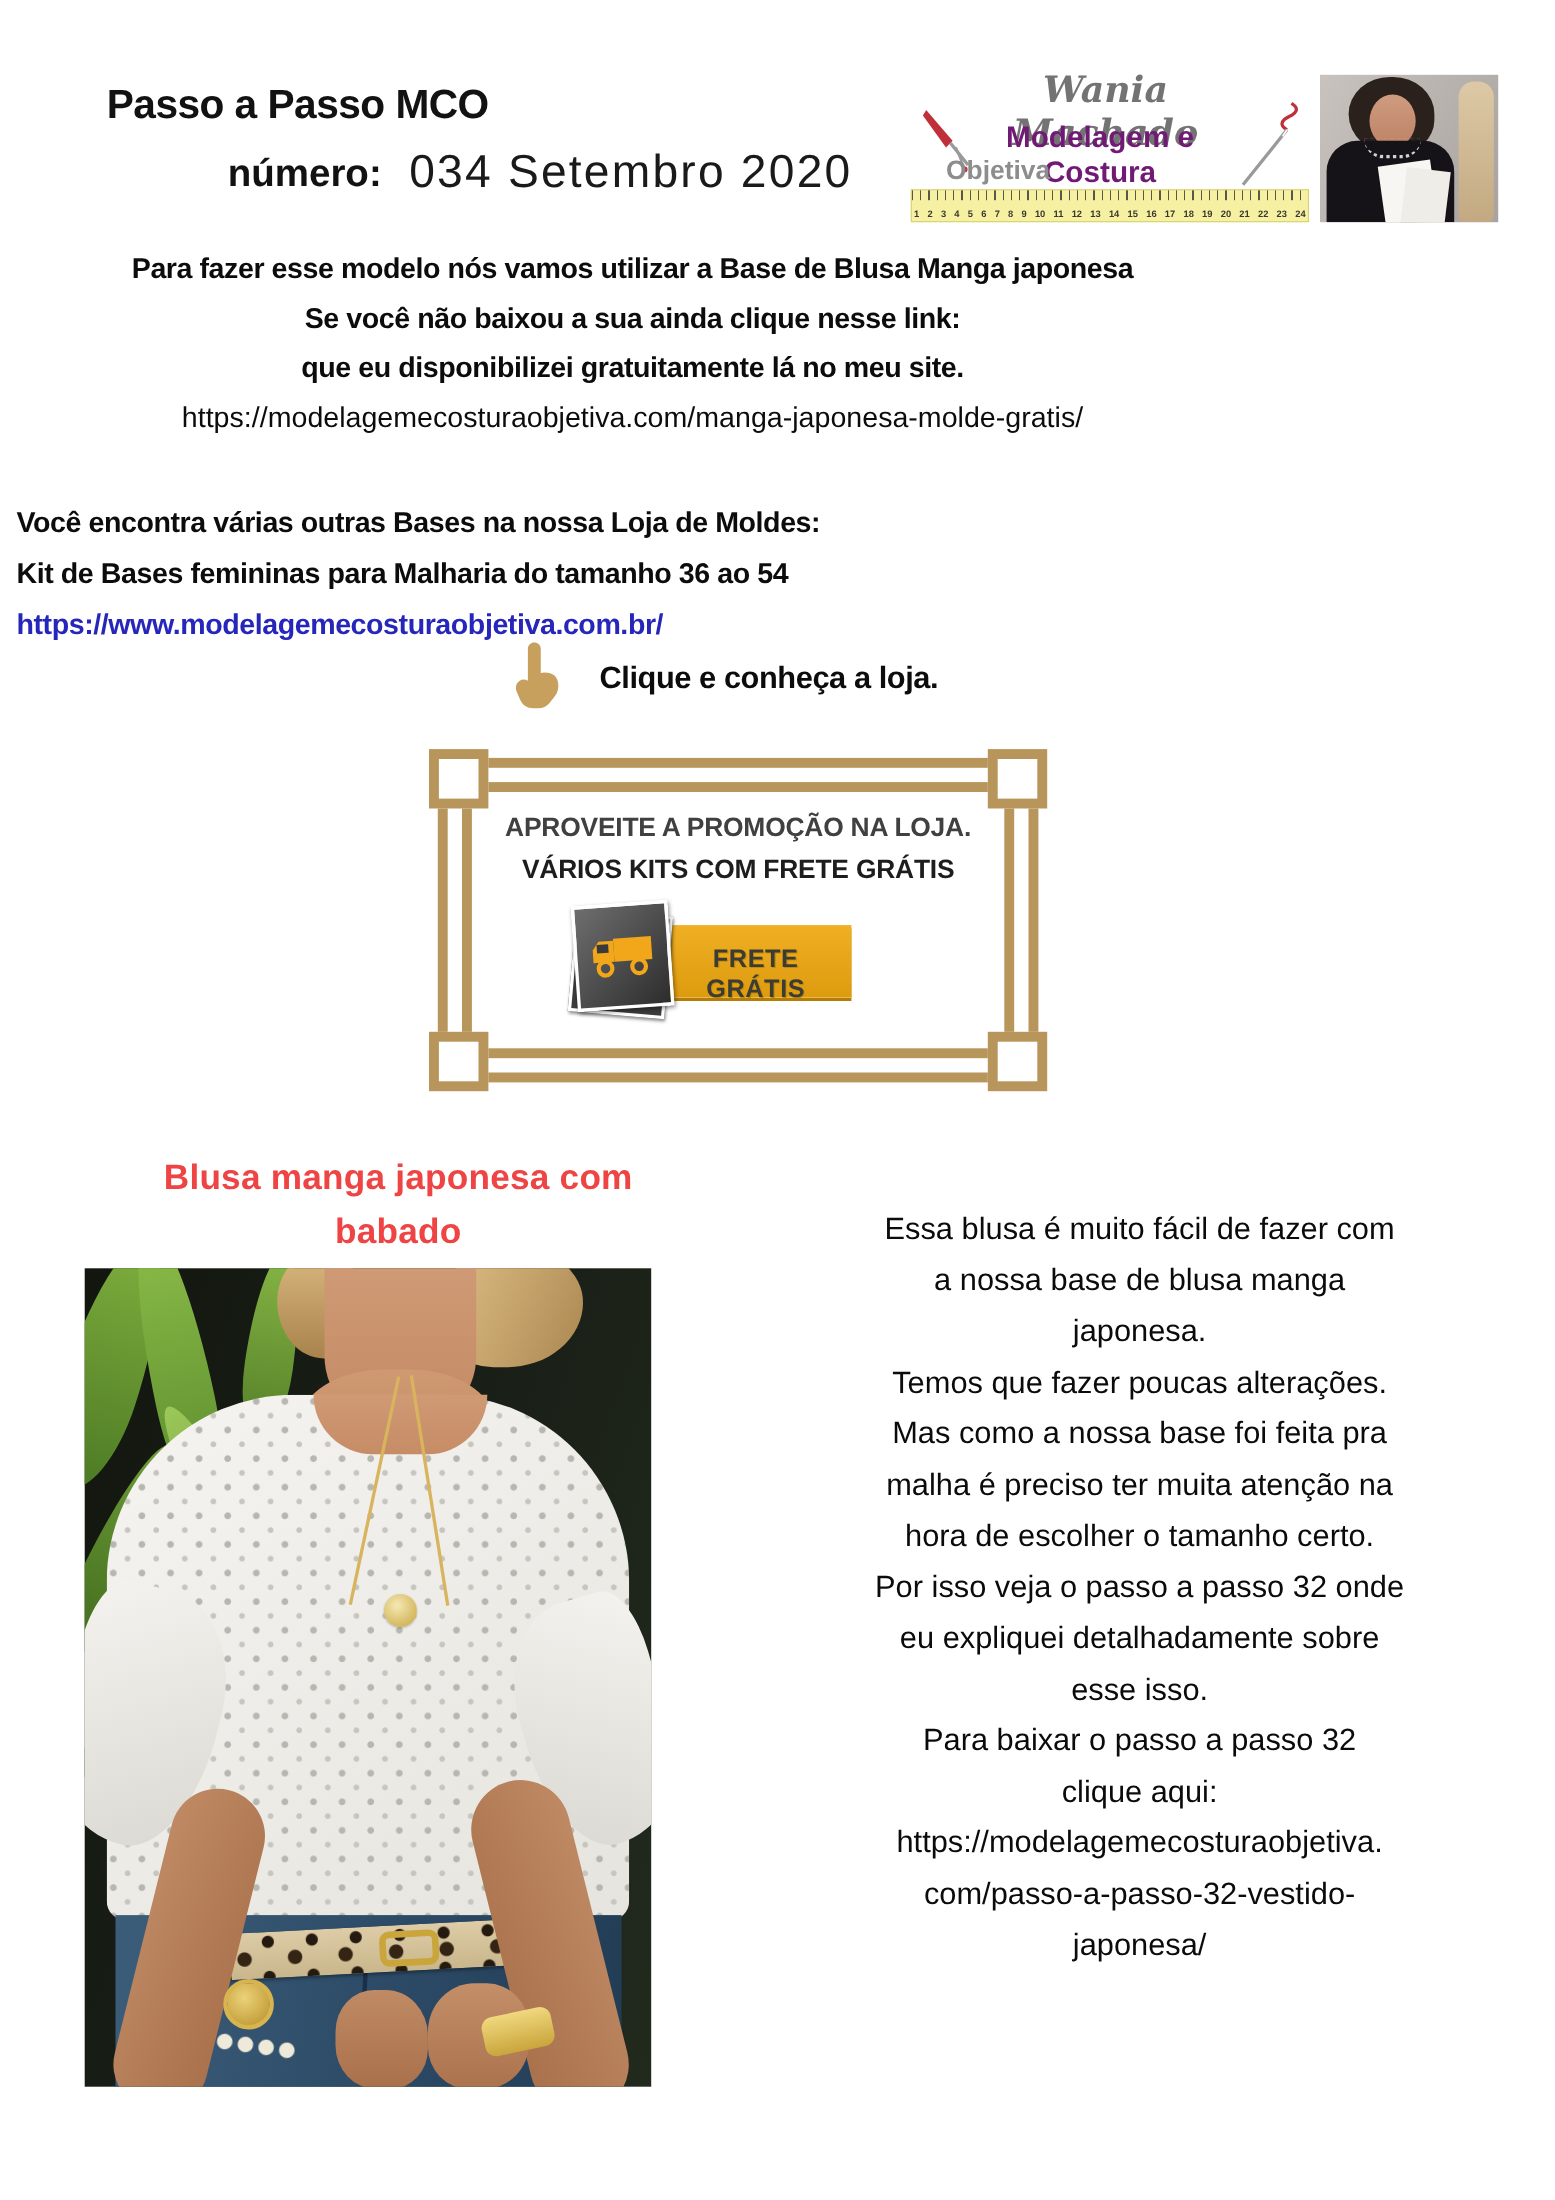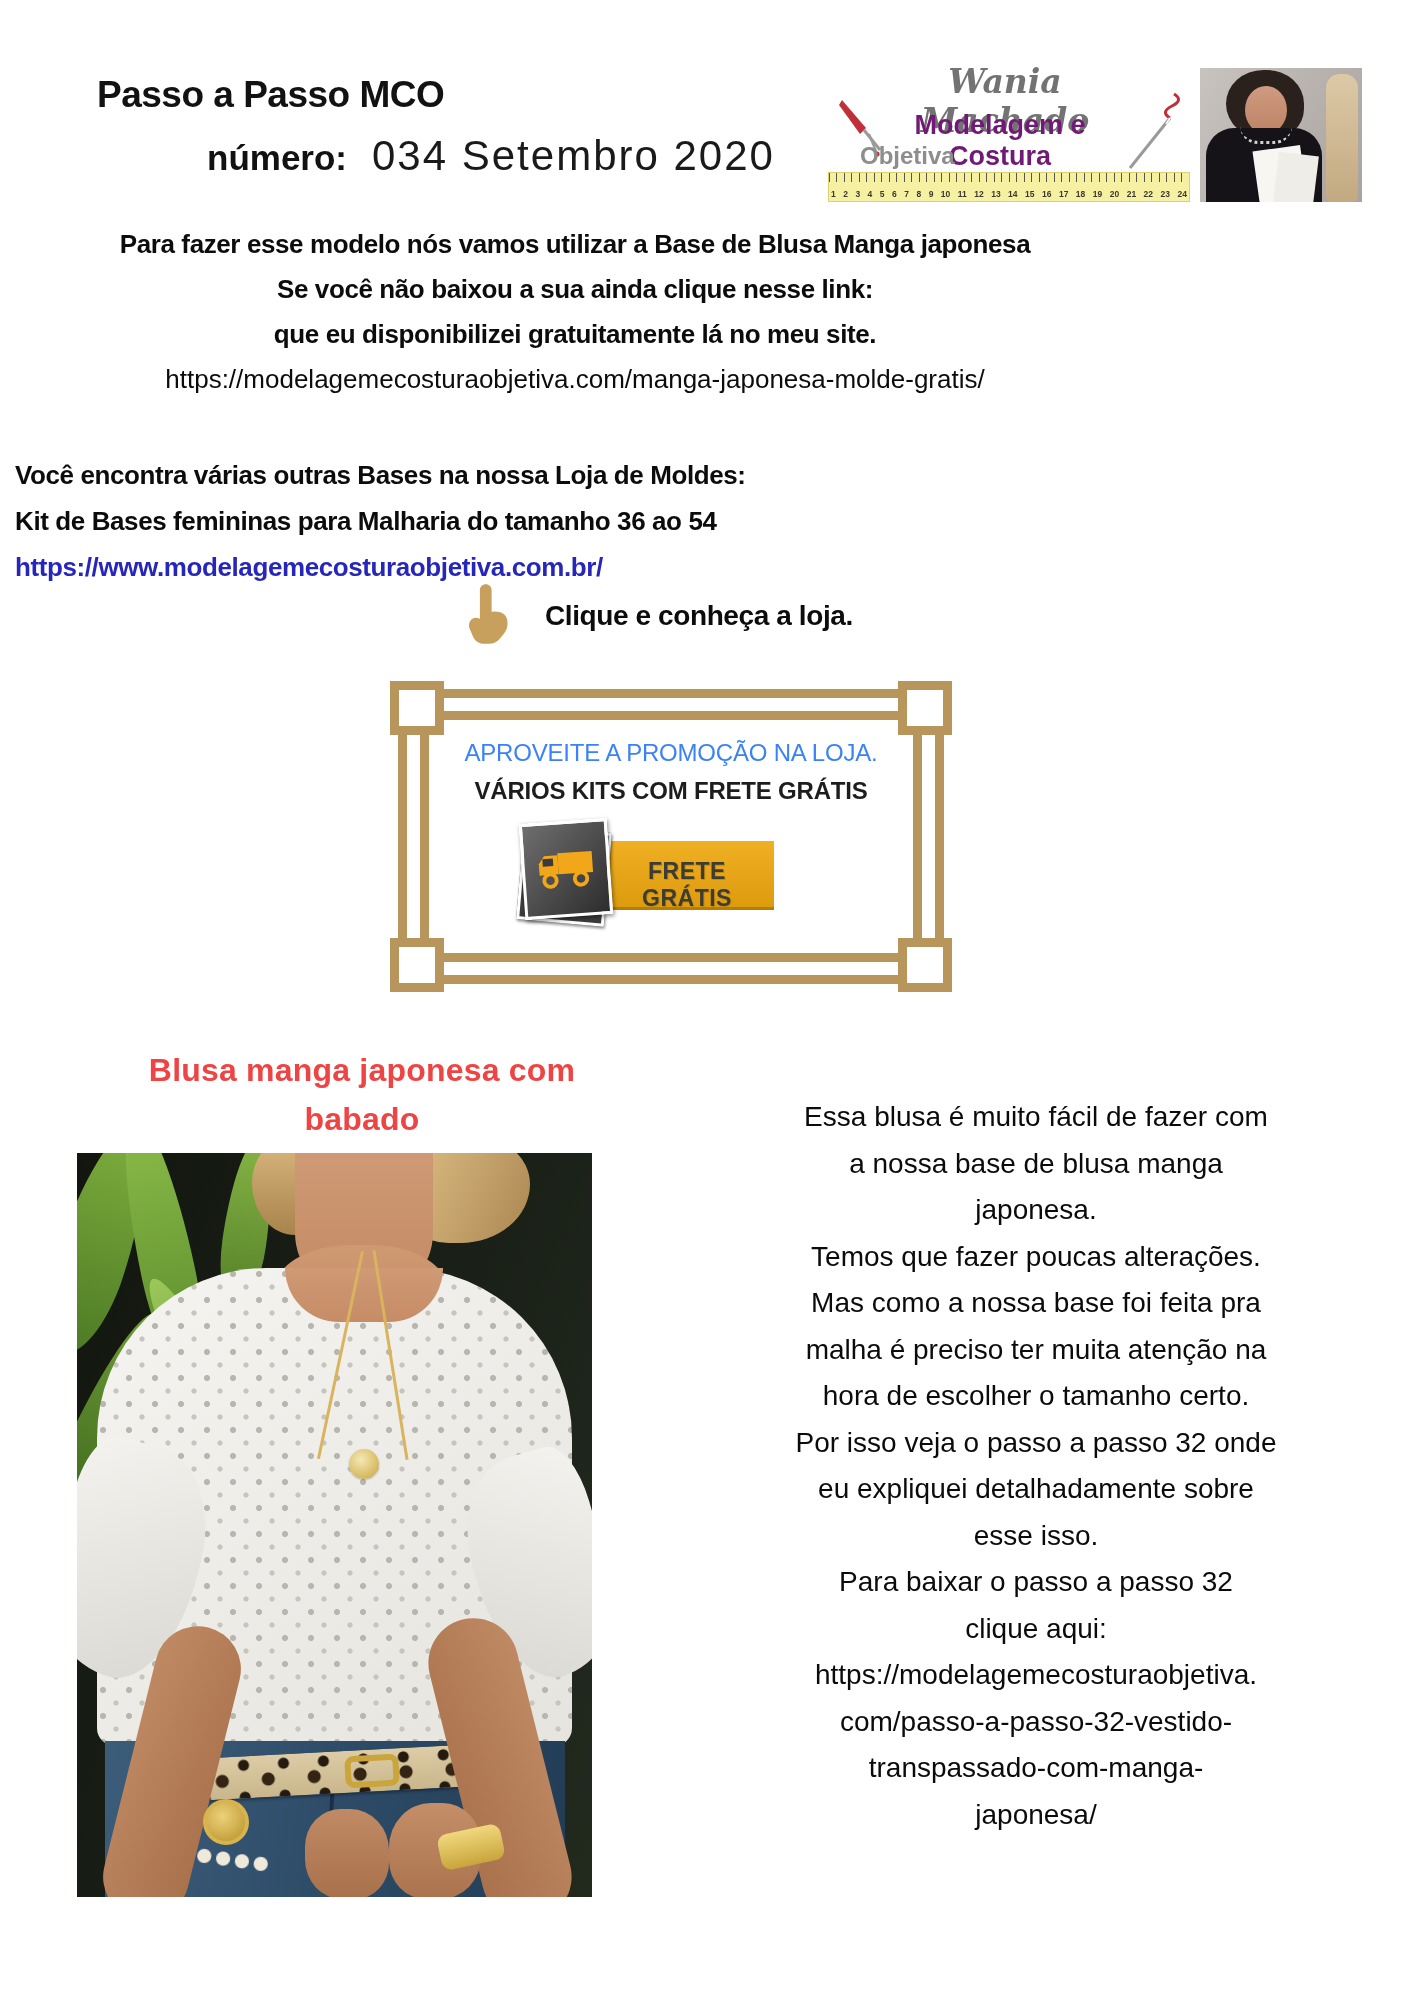--- a/index.html
+++ b/index.html
@@ -49,22 +49,22 @@
   .finger{left:462px;top:582px;width:56px;height:66px;}
   .cta-text{left:545px;top:600px;font-size:28px;font-weight:800;letter-spacing:-0.4px;color:#0c0c0c;}
 
   
   .promo-box{left:392px;top:683px;width:558px;height:307px;}
   .fr{position:absolute;border:9px solid #b8955a;box-sizing:border-box;}
   .fr-outer{inset:6px;}
   .fr-inner{inset:28px;}
   .corner{position:absolute;width:36px;height:36px;border:9px solid #b8955a;background:#fff;z-index:3;}
   .c-tl{left:-2px;top:-2px;} .c-tr{right:-2px;top:-2px;} .c-bl{left:-2px;bottom:-2px;} .c-br{right:-2px;bottom:-2px;}
-  .promo-line1{position:absolute;left:0;top:56px;width:100%;text-align:center;font-size:24px;font-weight:400;
-               letter-spacing:-0.2px;color:#3b82f6;z-index:4;}
+  .promo-line1{position:absolute;left:0;top:56px;width:100%;text-align:center;font-size:24px;font-weight:700;
+               letter-spacing:-0.2px;color:#404040;z-index:4;}
   .promo-line2{position:absolute;left:0;top:94px;width:100%;text-align:center;font-size:24px;font-weight:800;
                letter-spacing:-0.2px;color:#1d1d1d;z-index:4;}
   .badge-amber{position:absolute;left:208px;top:158px;width:174px;height:66px;z-index:4;
                background:linear-gradient(#f0b024,#dd9b0e);box-shadow:0 3px 0 #b57d05;}
   .badge-label{position:absolute;left:0;top:17px;width:100%;text-align:center;font-size:23px;font-weight:800;
                letter-spacing:0.5px;color:#3d3c34;text-shadow:1px 1px 0 #c58c08;}
   .badge-sq-back{position:absolute;left:128px;top:146px;width:82px;height:88px;background:#3c3c3c;
                transform:rotate(5deg);z-index:4;border:3px solid #fff;box-shadow:1px 2px 3px rgba(0,0,0,.45);}
   .badge-sq{position:absolute;left:130px;top:138px;width:82px;height:90px;z-index:5;
                background:linear-gradient(135deg,#6e6e6e,#2d2d2d);transform:rotate(-4deg);
@@ -298,17 +298,16 @@
       <div>Mas como a nossa base foi feita pra</div>
       <div>malha é preciso ter muita atenção na</div>
       <div>hora de escolher o tamanho certo.</div>
       <div>Por isso veja o passo a passo 32 onde</div>
       <div>eu expliquei detalhadamente sobre</div>
       <div>esse isso.</div>
       <div>Para baixar o passo a passo 32</div>
       <div>clique aqui:</div>
       <div>https://modelagemecosturaobjetiva.</div>
       <div>com/passo-a-passo-32-vestido-</div>
-      <div>transpassado-com-manga-</div>
       <div>japonesa/</div>
     </div>
 
 </div>
 
 </body></html>

